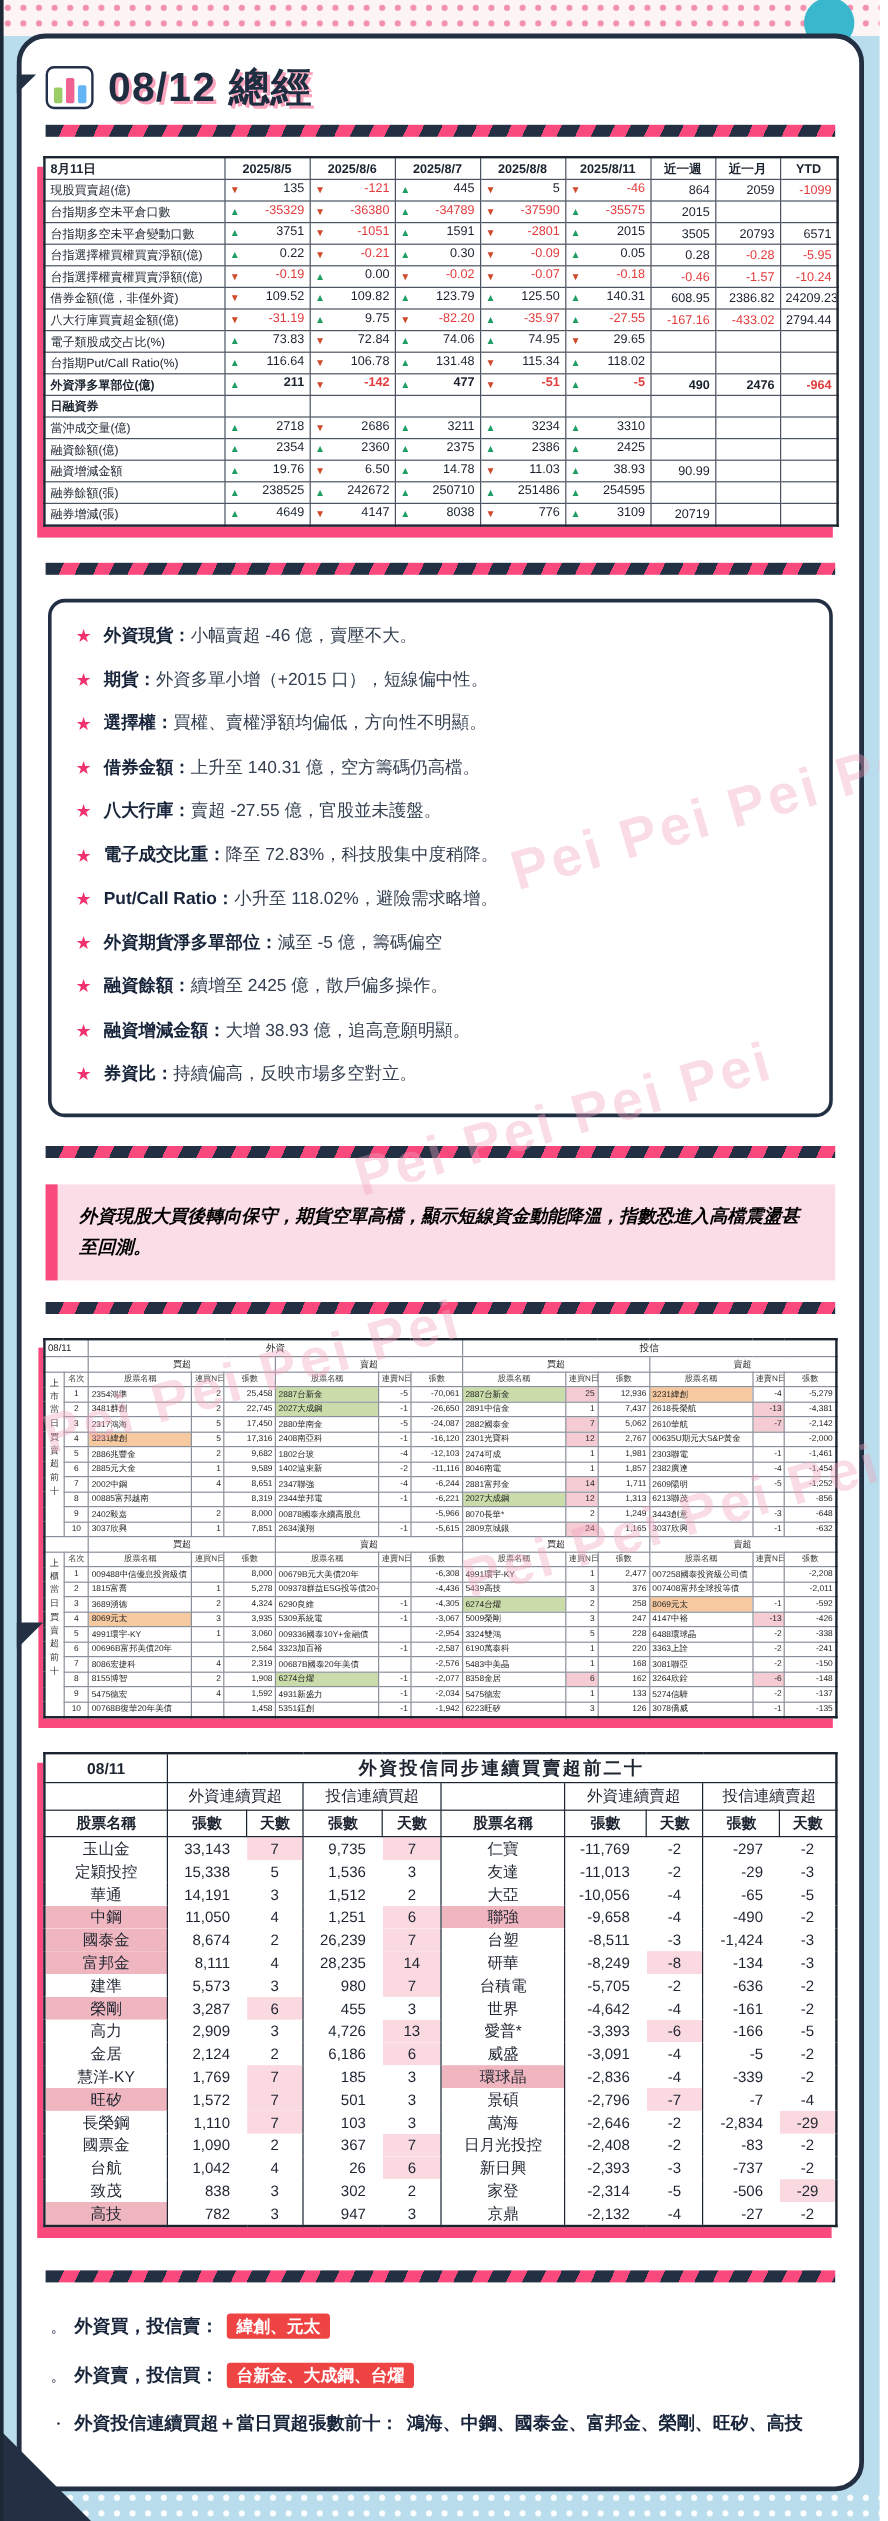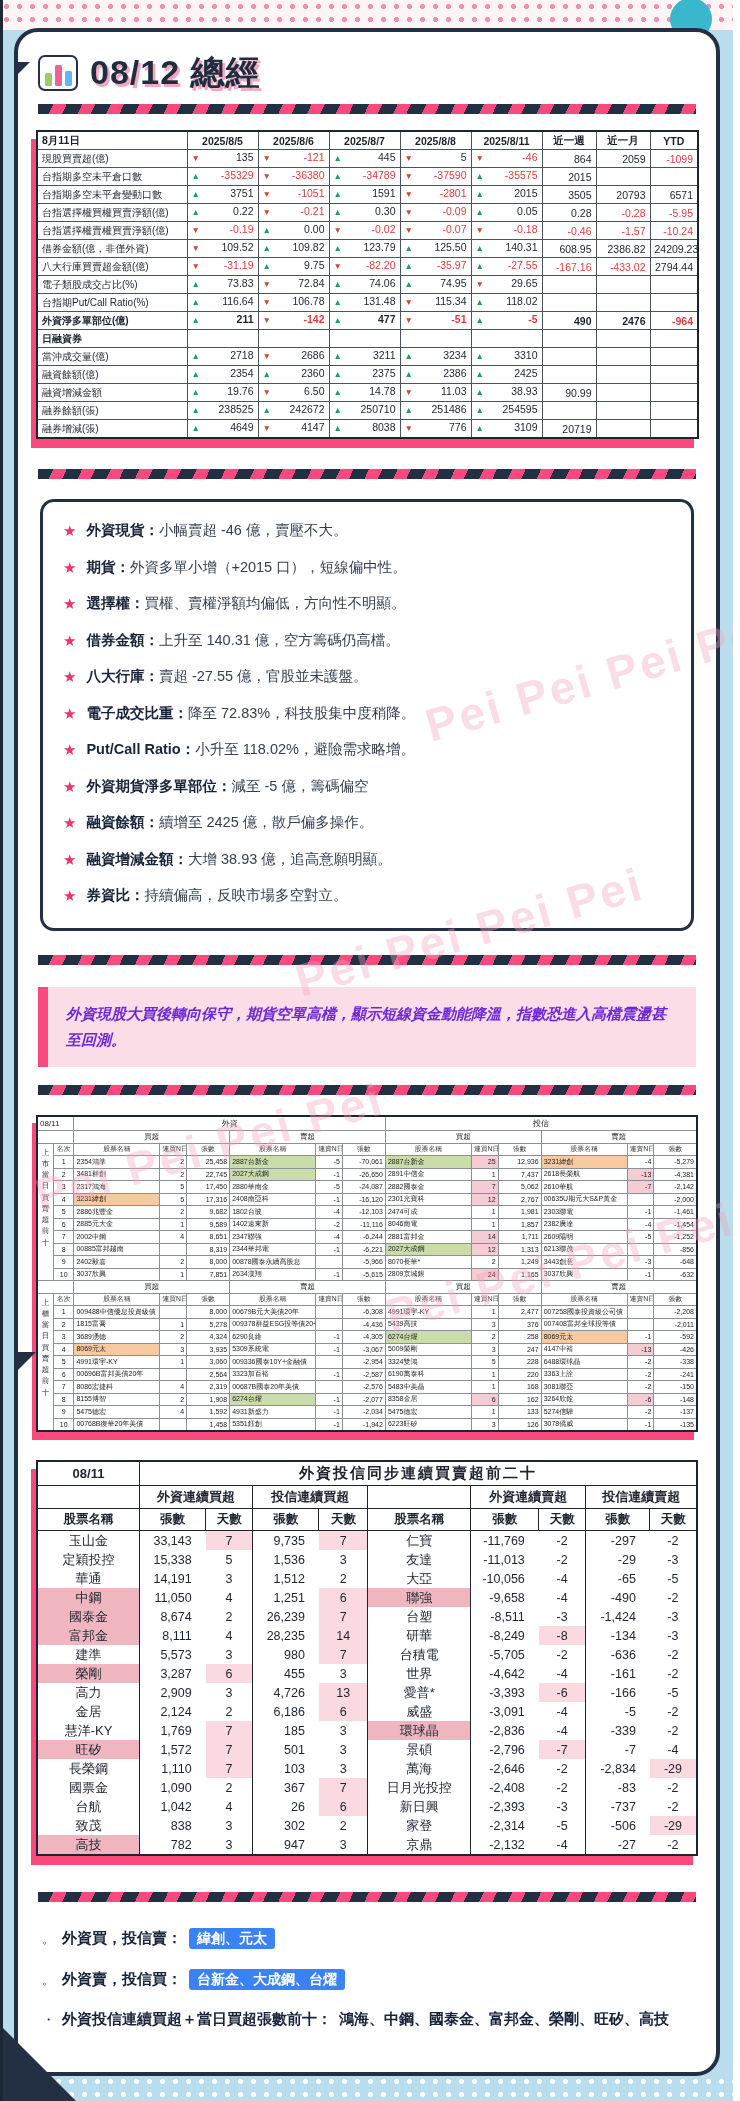--- a/index.html
+++ b/index.html
@@ -54,21 +54,21 @@
   .macro td.sum{text-align:right;}
   .macro .brow td{font-weight:bold;}
   .red{color:#e33b3b;}
 
   .bullets{border:3px solid #233044;border-radius:14px;padding:18px 20px 6px;margin:20px 4px 0;background:#fff;}
   .bitem{display:flex;gap:10px;font-size:14.5px;margin-bottom:14px;color:#333f4f;line-height:1.5;}
   .star{color:#f0336e;font-size:15px;line-height:1.5;}
   .blabel{font-weight:bold;color:#17243a;}
 
   .note{margin:22px 2px 0;background:#fbdde8;border-left:10px solid #f9497d;padding:14px 18px;
-        font-size:15px;font-weight:bold;font-style:italic;color:#6d28d9;line-height:1.75;}
+        font-size:15px;font-weight:bold;font-style:italic;color:#000000;line-height:1.75;}
 
   .flows{width:100%;margin:20px 0 0;border:2px solid #1c2430;box-shadow:-4px 8px 0 #f9497d;
          font-size:7px;color:#222;}
   .flows th,.flows td{border:0.5px solid #8a9099;padding:0 2px;height:11.5px;overflow:hidden;white-space:nowrap;
          box-sizing:content-box;font-weight:normal;}
   .flows .fhead th{font-size:8px;height:13px;}
   .flows .fgrp th{font-size:7.5px;}
   .flows .fcols th{font-size:6.8px;color:#333;}
   .flows .fcorner{font-size:7px;text-align:left;}
   .flows .fname{text-align:left;}
@@ -78,34 +78,34 @@
   .flows .vch{display:block;font-size:7.5px;line-height:1.5;text-align:center;}
   .flows .frow td:nth-child(3n+2){border-left:1px solid #222;}
   .hl-g{background:#cbdcab;}
   .hl-o{background:#f7c9a1;}
   .hl-p{background:#f6ccd4;}
 
   .sync{width:100%;margin:28px 0 0;border:2.5px solid #1c2430;box-shadow:-5px 9px 0 #f9497d;color:#1d2430;}
   .sync th{border:1.5px solid #1c2430;background:#fff;padding:2px;}
   .sync .scorner{font-size:13px;font-weight:bold;}
   .sync .stitle{font-size:15px;font-weight:bold;letter-spacing:2px;}
-  .sync .sgrp{font-size:13px;font-weight:bold;}
+  .sync .sgrp{font-size:13px;font-weight:normal;}
   .sync .sch{font-size:12.5px;font-weight:bold;}
   .sync td{height:19px;font-size:12.5px;padding:0 4px;overflow:hidden;white-space:nowrap;}
   .sync .cn{text-align:center;border-left:1.5px solid #1c2430;border-right:1.5px solid #1c2430;font-size:13px;}
   .sync .cq{text-align:right;padding-right:14px;}
   .sync .cd{text-align:center;border-right:1.5px solid #1c2430;}
   .hn{background:#f0b6bf;}
   .hd{background:#fadae0;}
 
   .fnotes{margin:26px 6px 0;}
   .fnote{display:flex;align-items:center;gap:7px;font-size:15px;margin-bottom:20px;color:#17243a;}
   .fbul{font-size:13px;}
   .flab{font-weight:bold;}
-  .chip{background:#3b82f6;color:#fff;font-weight:bold;padding:1.5px 8px;border-radius:3px;font-size:14px;}
+  .chip{background:#ef4444;color:#fff;font-weight:bold;padding:1.5px 8px;border-radius:3px;font-size:14px;}
   .ftext{font-weight:bold;}
 </style>
 </head>
 <body>
 
 <div class="dots-top"></div>
 <div class="dots-bottom"></div>
 <div class="deco-circle"></div>
 
 <div class="card">

